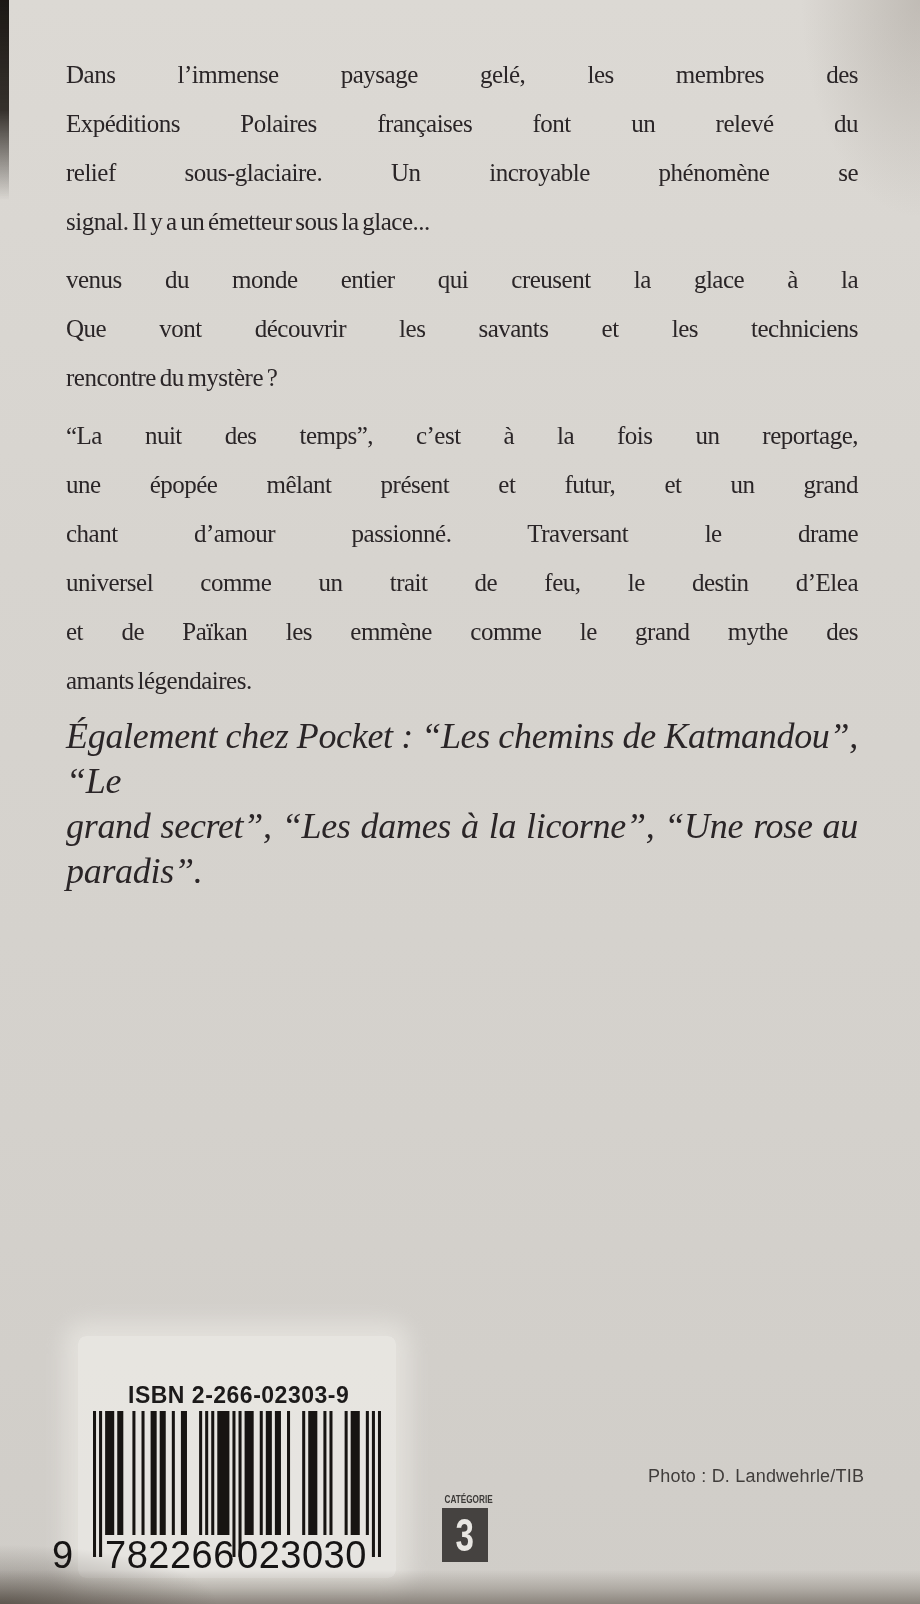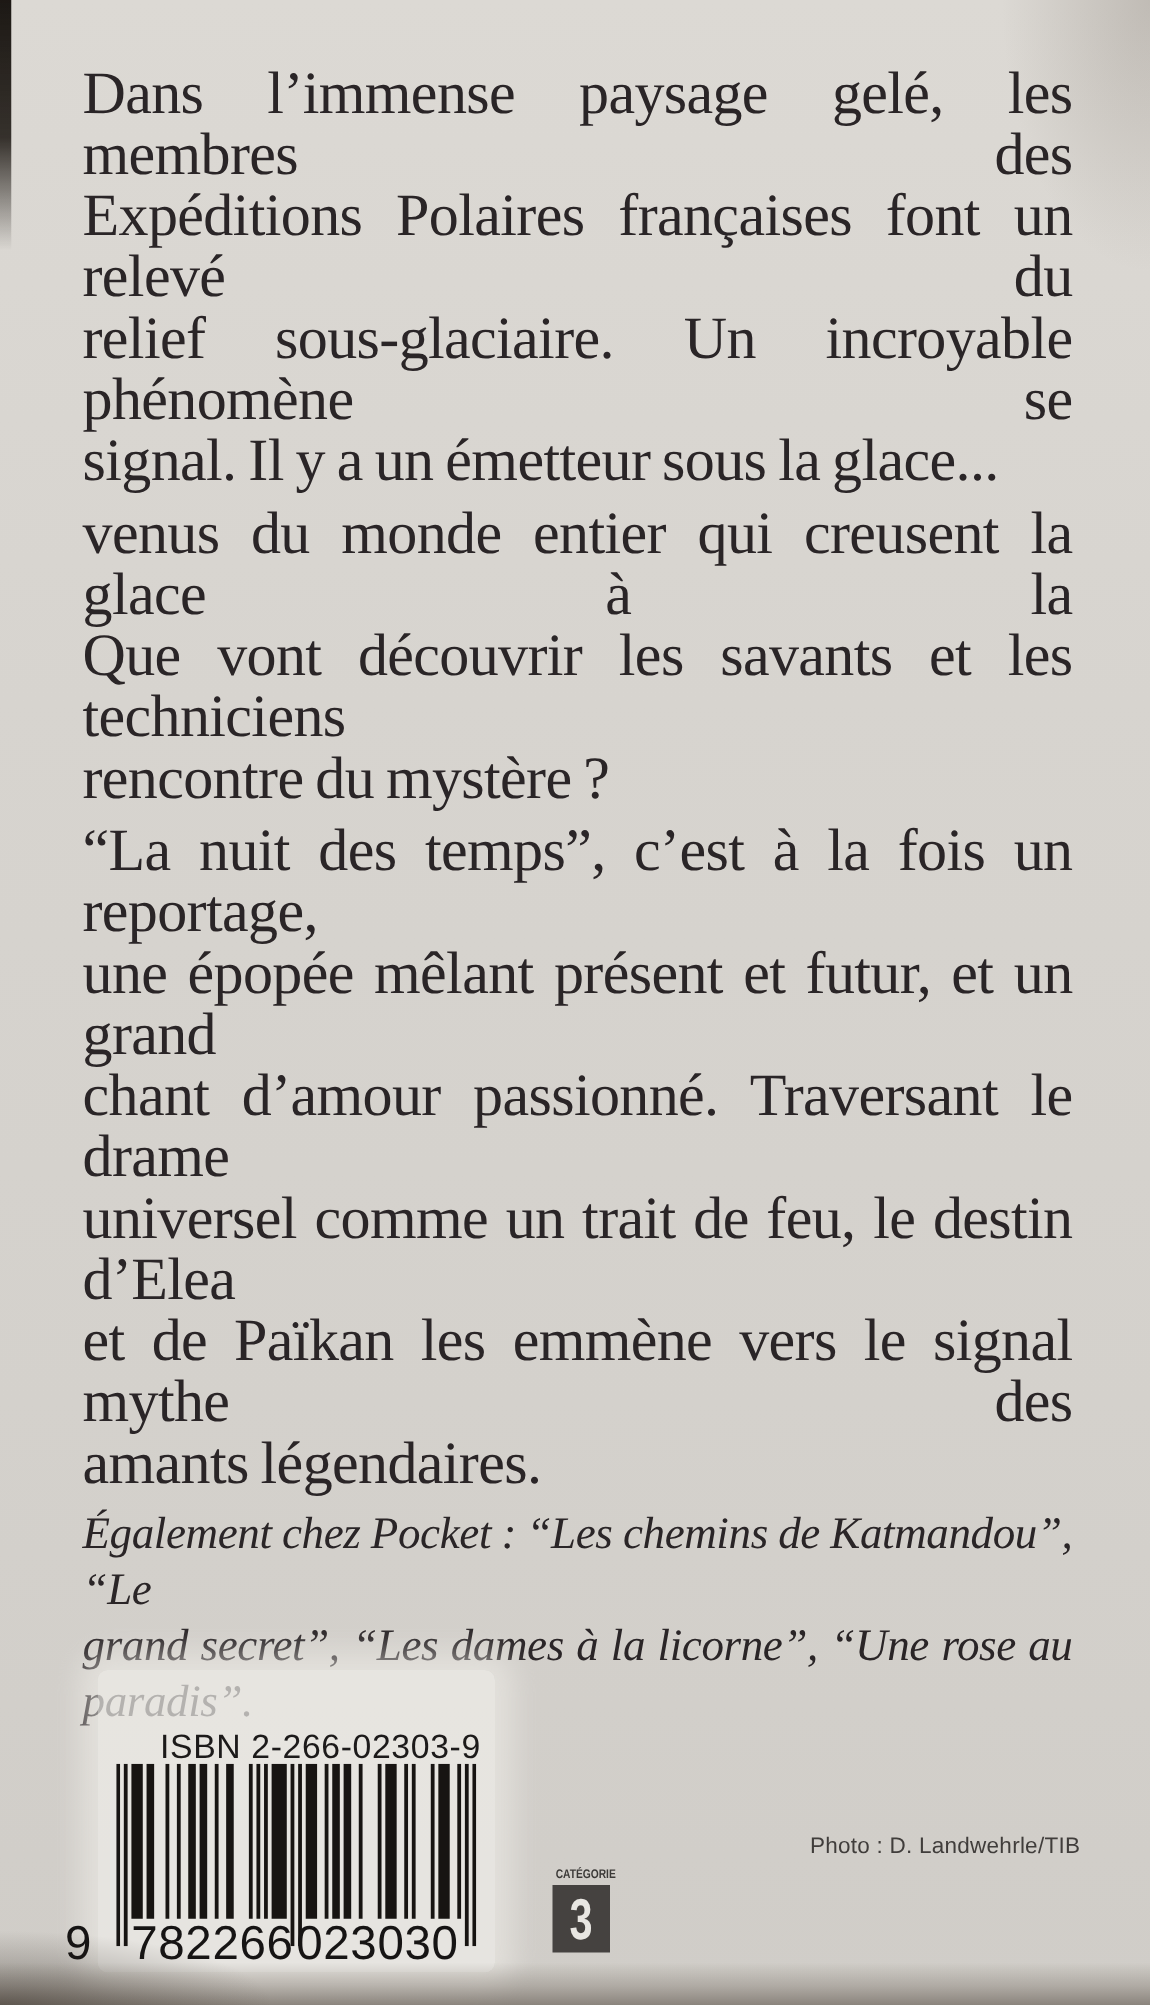--- a/index.html
+++ b/index.html
@@ -25,40 +25,40 @@
   .bottom-shade{
     position:absolute;left:0;right:0;bottom:0;height:34px;
     background:linear-gradient(180deg, rgba(70,60,50,0) 0%, rgba(78,68,56,0.25) 55%, rgba(70,60,50,0.5) 100%);
   }
   .bottom-left-shade{
     position:absolute;left:0;bottom:0;width:220px;height:60px;
     background:radial-gradient(ellipse at bottom left, rgba(40,32,24,0.45) 0%, rgba(40,32,24,0) 70%);
   }
   
   .blurb{position:absolute;left:66px;top:50px;width:792px;}
-  .para{font-size:48px;line-height:49px;letter-spacing:-0.5px;word-spacing:-2px;}
+  .para{font-size:25px;line-height:49px;letter-spacing:-0.5px;word-spacing:-2px;}
   .para + .para{margin-top:9px;}
   .line{text-align:justify;text-align-last:justify;white-space:normal;}
   .line.last{text-align-last:left;}
   .also{
     margin-top:42px;
     font-style:italic;
     font-size:36px;line-height:45px;letter-spacing:-0.3px;
   }
   
   .white-field{
     position:absolute;left:78px;top:1336px;width:318px;height:242px;
     background:rgba(240,238,234,0.7);
     border-radius:8px;
     box-shadow:0 0 22px 14px rgba(240,238,234,0.55);
   }
   .isbn{
     position:absolute;left:128px;top:1382px;
     font-family:"Liberation Sans", sans-serif;
-    font-weight:normal;font-size:27px;letter-spacing:0.5px;color:#1c1a1a;
+    font-weight:bold;font-size:23px;letter-spacing:0.5px;color:#1c1a1a;
   }
   .barcode-bars{position:absolute;left:93px;top:1411px;width:288px;height:146px;}
   .barcode-bars svg{display:block;}
   .bar-digit{
     position:absolute;top:1534px;
     font-family:"Liberation Sans", sans-serif;
     font-size:38px;color:#161414;letter-spacing:0.5px;
   }
   .bar-digit.d-first{left:52px;}
   .bar-digit.d-left{left:105px;}
@@ -104,21 +104,21 @@
     <div class="para">
       <div class="line">venus du monde entier qui creusent la glace à la</div>
       <div class="line">Que vont découvrir les savants et les techniciens</div>
       <div class="line last">rencontre du mystère ?</div>
     </div>
     <div class="para">
       <div class="line">“La nuit des temps”, c’est à la fois un reportage,</div>
       <div class="line">une épopée mêlant présent et futur, et un grand</div>
       <div class="line">chant d’amour passionné. Traversant le drame</div>
       <div class="line">universel comme un trait de feu, le destin d’Elea</div>
-      <div class="line">et de Païkan les emmène vers le signal mythe des</div>
+      <div class="line">et de Païkan les emmène comme le grand mythe des</div>
       <div class="line last">amants légendaires.</div>
     </div>
     <div class="para also">
       <div class="line">Également chez Pocket : “Les chemins de Katmandou”, “Le</div>
       <div class="line last">grand secret”, “Les dames à la licorne”, “Une rose au paradis”.</div>
     </div>
   </div>
 
   <div class="white-field"></div>
 

